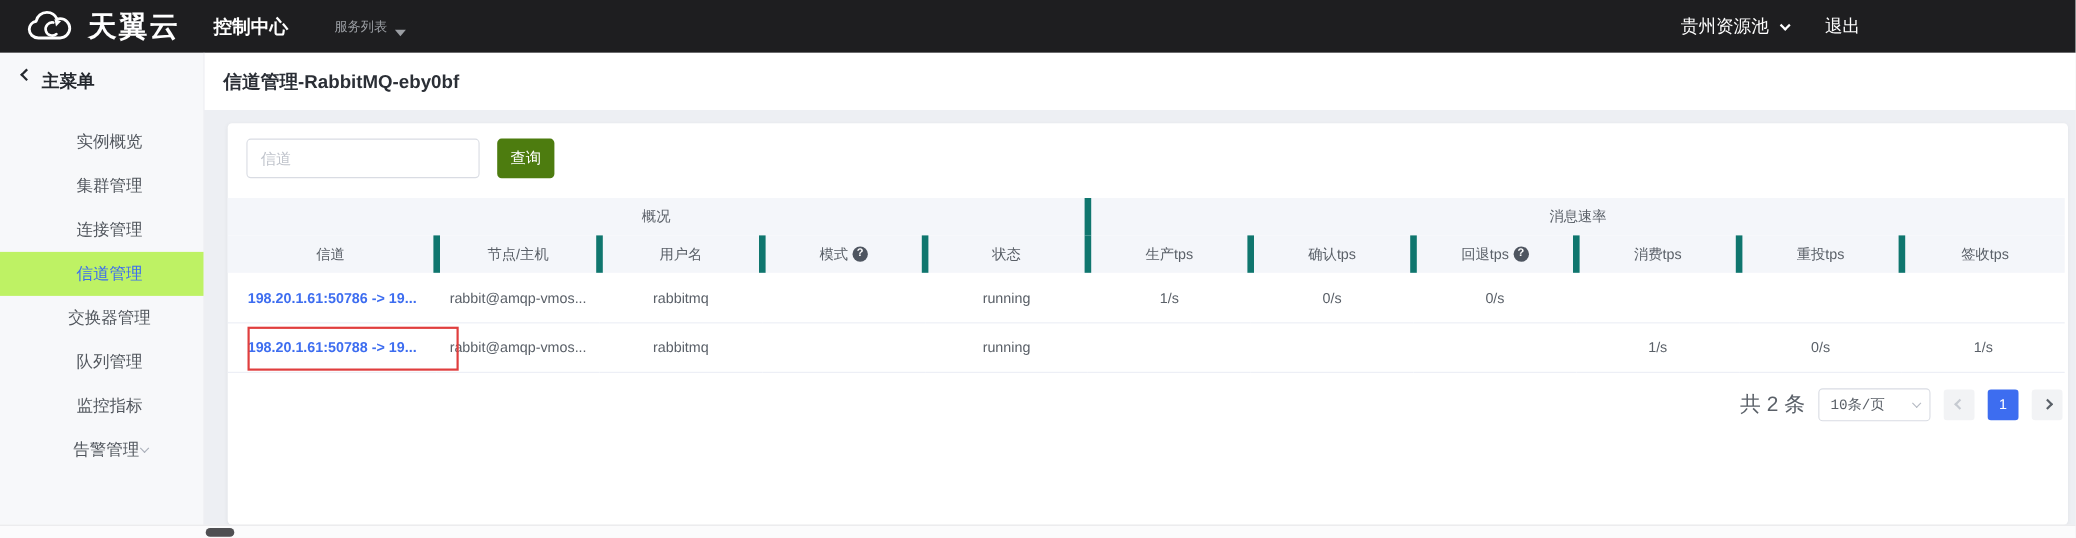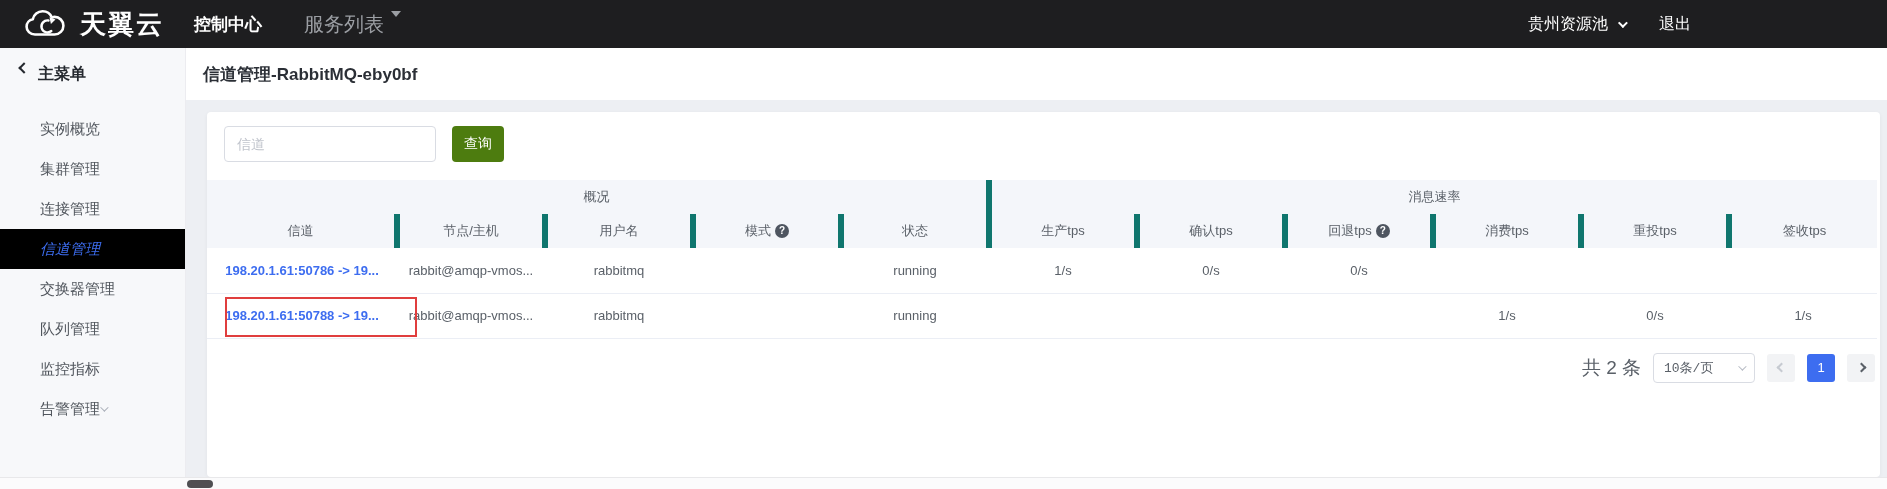--- a/index.html
+++ b/index.html
@@ -7,22 +7,22 @@
     font-family:"Liberation Sans","DejaVu Sans",sans-serif; }
   body { display:flex; flex-direction:column; background:#edeff3; position:relative; }
 
   
   .topbar { height:48px; background:#1e1e20; display:flex; align-items:center;
     justify-content:space-between; flex:0 0 auto; color:#fff; }
   .topbar-left { display:flex; align-items:center; padding-left:24px; }
   .brand { display:flex; align-items:center; cursor:pointer; }
   .brand-name { font-size:26px; font-weight:bold; letter-spacing:2px; margin-left:10px; }
   .tb-link { font-size:17px; margin-left:30px; font-weight:600; cursor:pointer; }
-  .tb-services { font-size:20px; color:#9b9ea3; margin-left:42px; display:flex;
-    align-items:flex-start; gap:7px; cursor:pointer; font-weight:400; }
+  .tb-services { font-size:12px; color:#9b9ea3; margin-left:42px; display:flex;
+    align-items:flex-end; gap:7px; cursor:pointer; font-weight:400; }
   .tri-down { width:0; height:0; border-left:5px solid transparent;
     border-right:5px solid transparent; border-top:6px solid #9b9ea3; display:inline-block; }
   .topbar-right { display:flex; align-items:center; padding-right:196px; gap:34px; }
   .tb-region { font-size:16px; display:flex; align-items:center; gap:10px; cursor:pointer; }
   .tb-logout { font-size:16px; cursor:pointer; }
   .chev { display:inline-block; width:7px; height:7px;
     border-right:2px solid currentColor; border-bottom:2px solid currentColor; }
   .chev-down { transform:rotate(45deg) translateY(-2px); }
   .chev-left { transform:rotate(135deg); }
   .chev-right { transform:rotate(-45deg); }
@@ -31,22 +31,22 @@
   .shell { flex:1 1 auto; display:flex; min-height:0; }
 
   
   .sidebar { width:186px; flex:0 0 auto; background:#f7f8fa; border-right:1px solid #ececf0; }
   .side-back { display:flex; align-items:flex-start; gap:10px; padding:16px 0 10px 20px;
     font-size:16px; font-weight:700; color:#24282e; cursor:pointer; }
   .side-back .chev { width:8px; height:8px; border-width:2px; color:#24282e; }
   .side-nav { margin-top:14px; }
   .side-item { height:40px; display:flex; align-items:center; padding-left:40px;
     padding-right:26px; font-size:15px; color:#51565d; cursor:pointer;
-    justify-content:flex-start; }
-  .side-item.active { background:#000000; color:#3d6df0;font-style:italic; }
+    justify-content:center; }
+  .side-item.active { background:#bef264; color:#3d6df0; }
   .side-item .chev { color:#a9aeb8; width:6px; height:6px; border-width:1.5px; }
 
   
   .main { flex:1 1 auto; display:flex; flex-direction:column; min-width:0;justify-content:center; }
   .title-band { height:52px; background:#fff; display:flex; align-items:center;
     padding-left:17px; flex:0 0 auto; }
   .page-title { font-size:17px; color:#2b2f36; }
   .content { flex:1 1 auto; background:#edeff3; padding:12px 0 0 21px; }
   .card { width:1673px; height:365px; background:#fff; border-radius:4px;
     box-shadow:0 1px 4px rgba(0,0,0,.05); }

